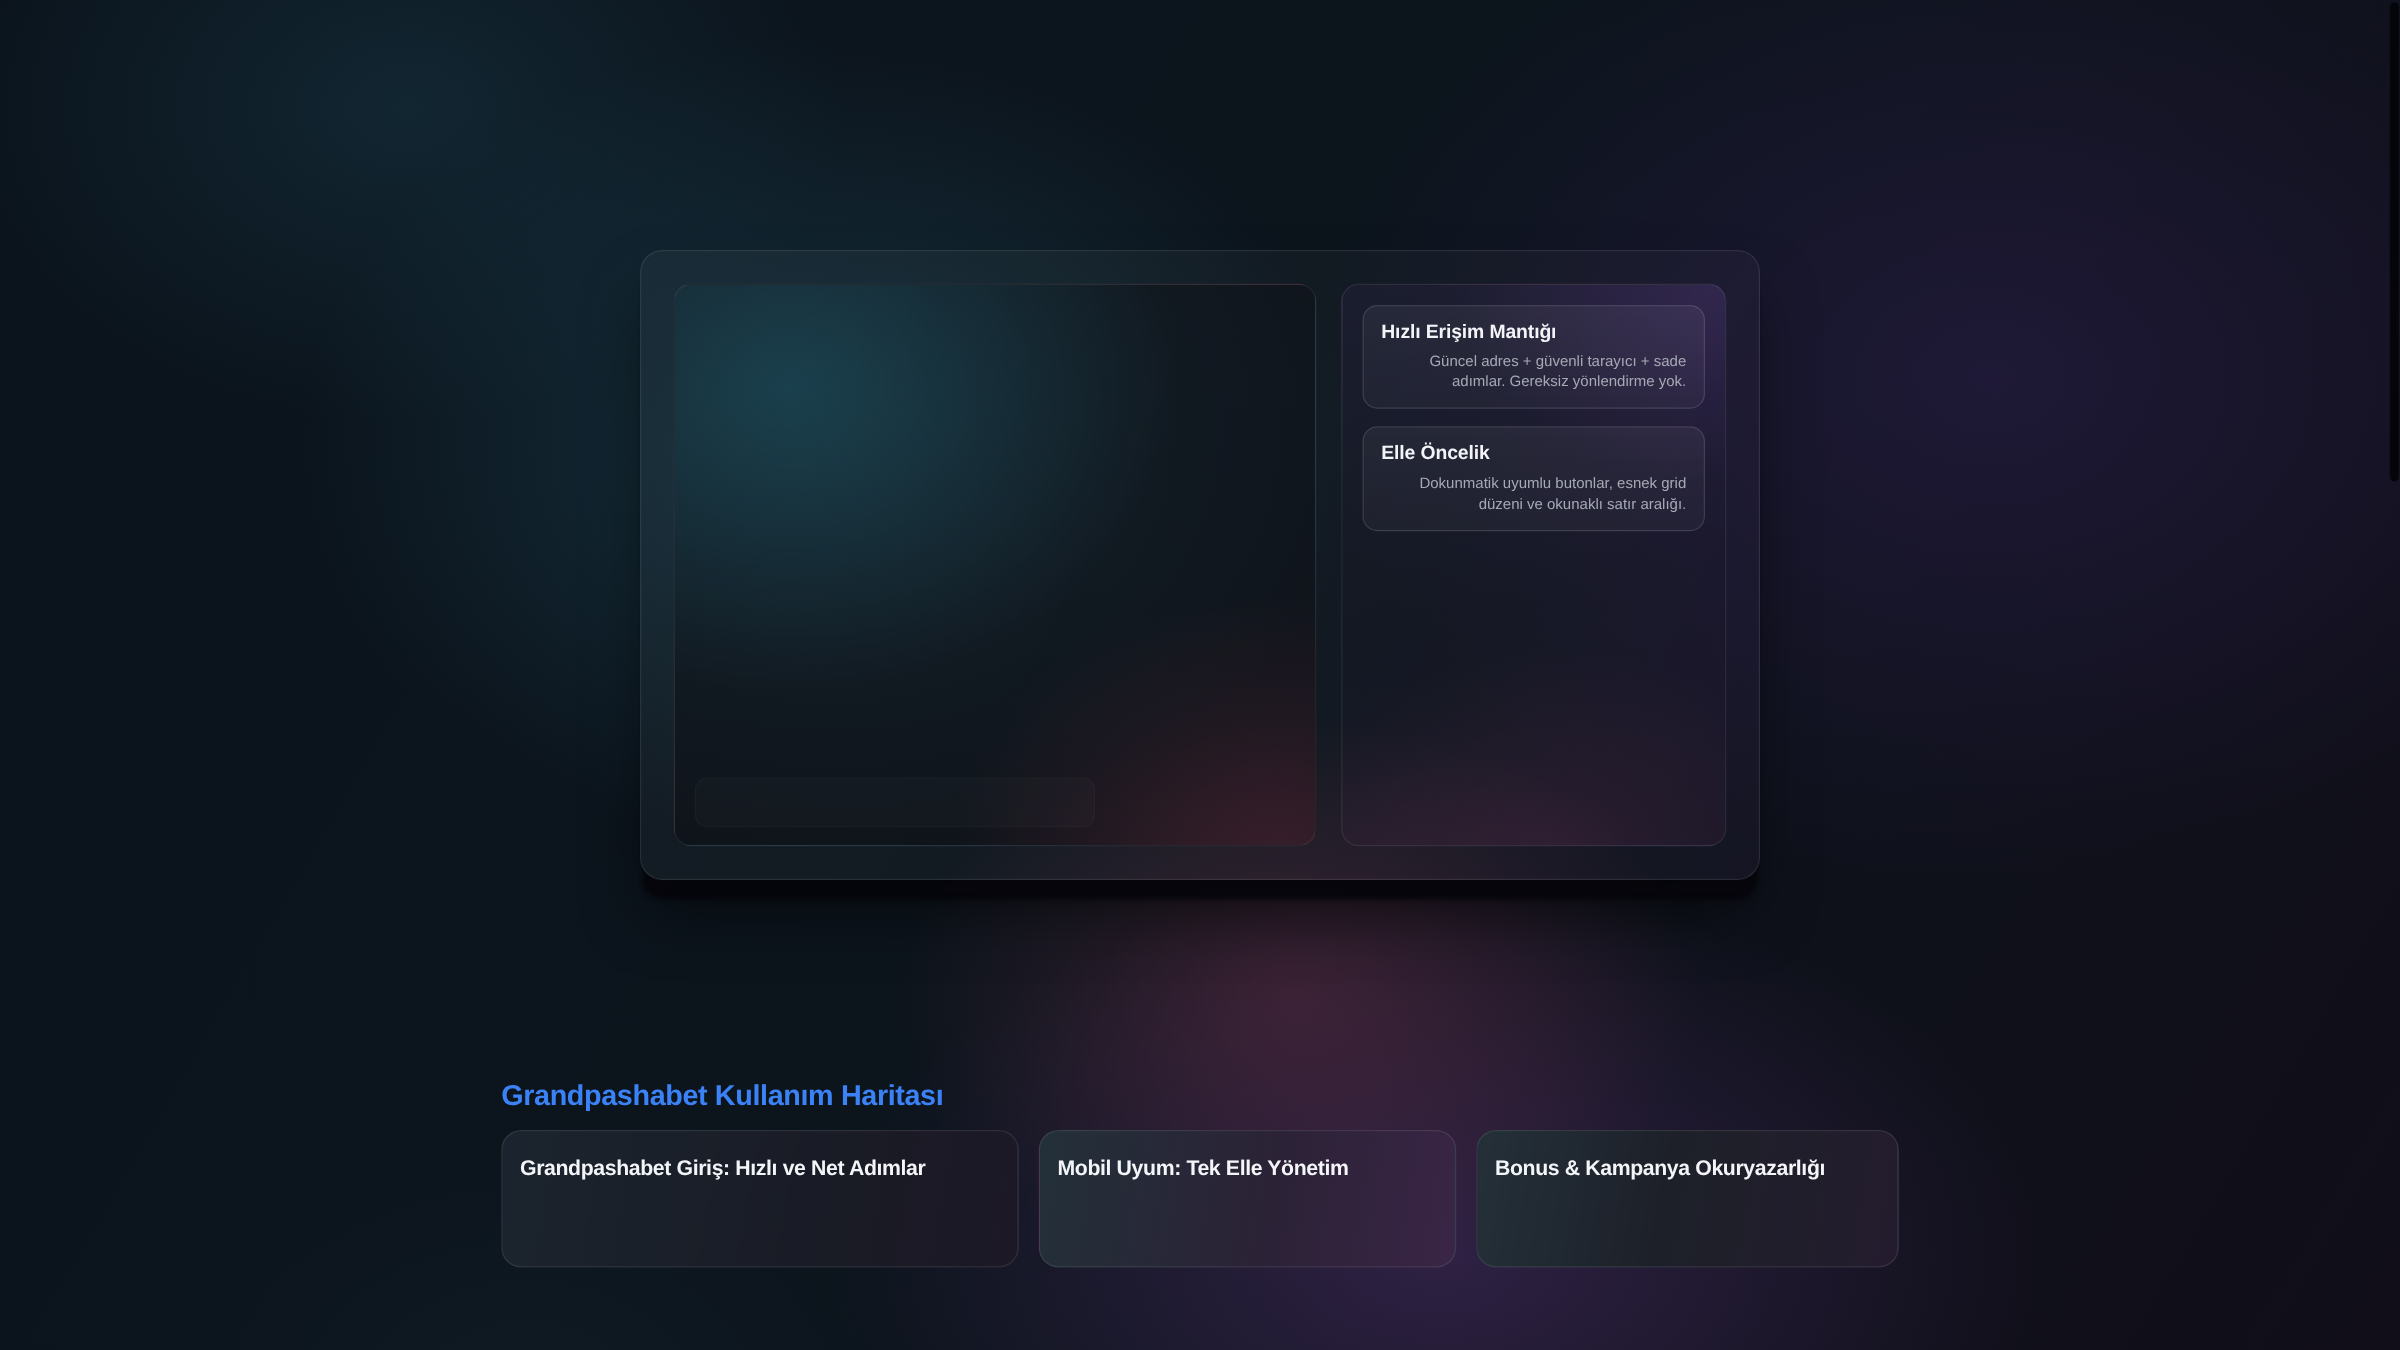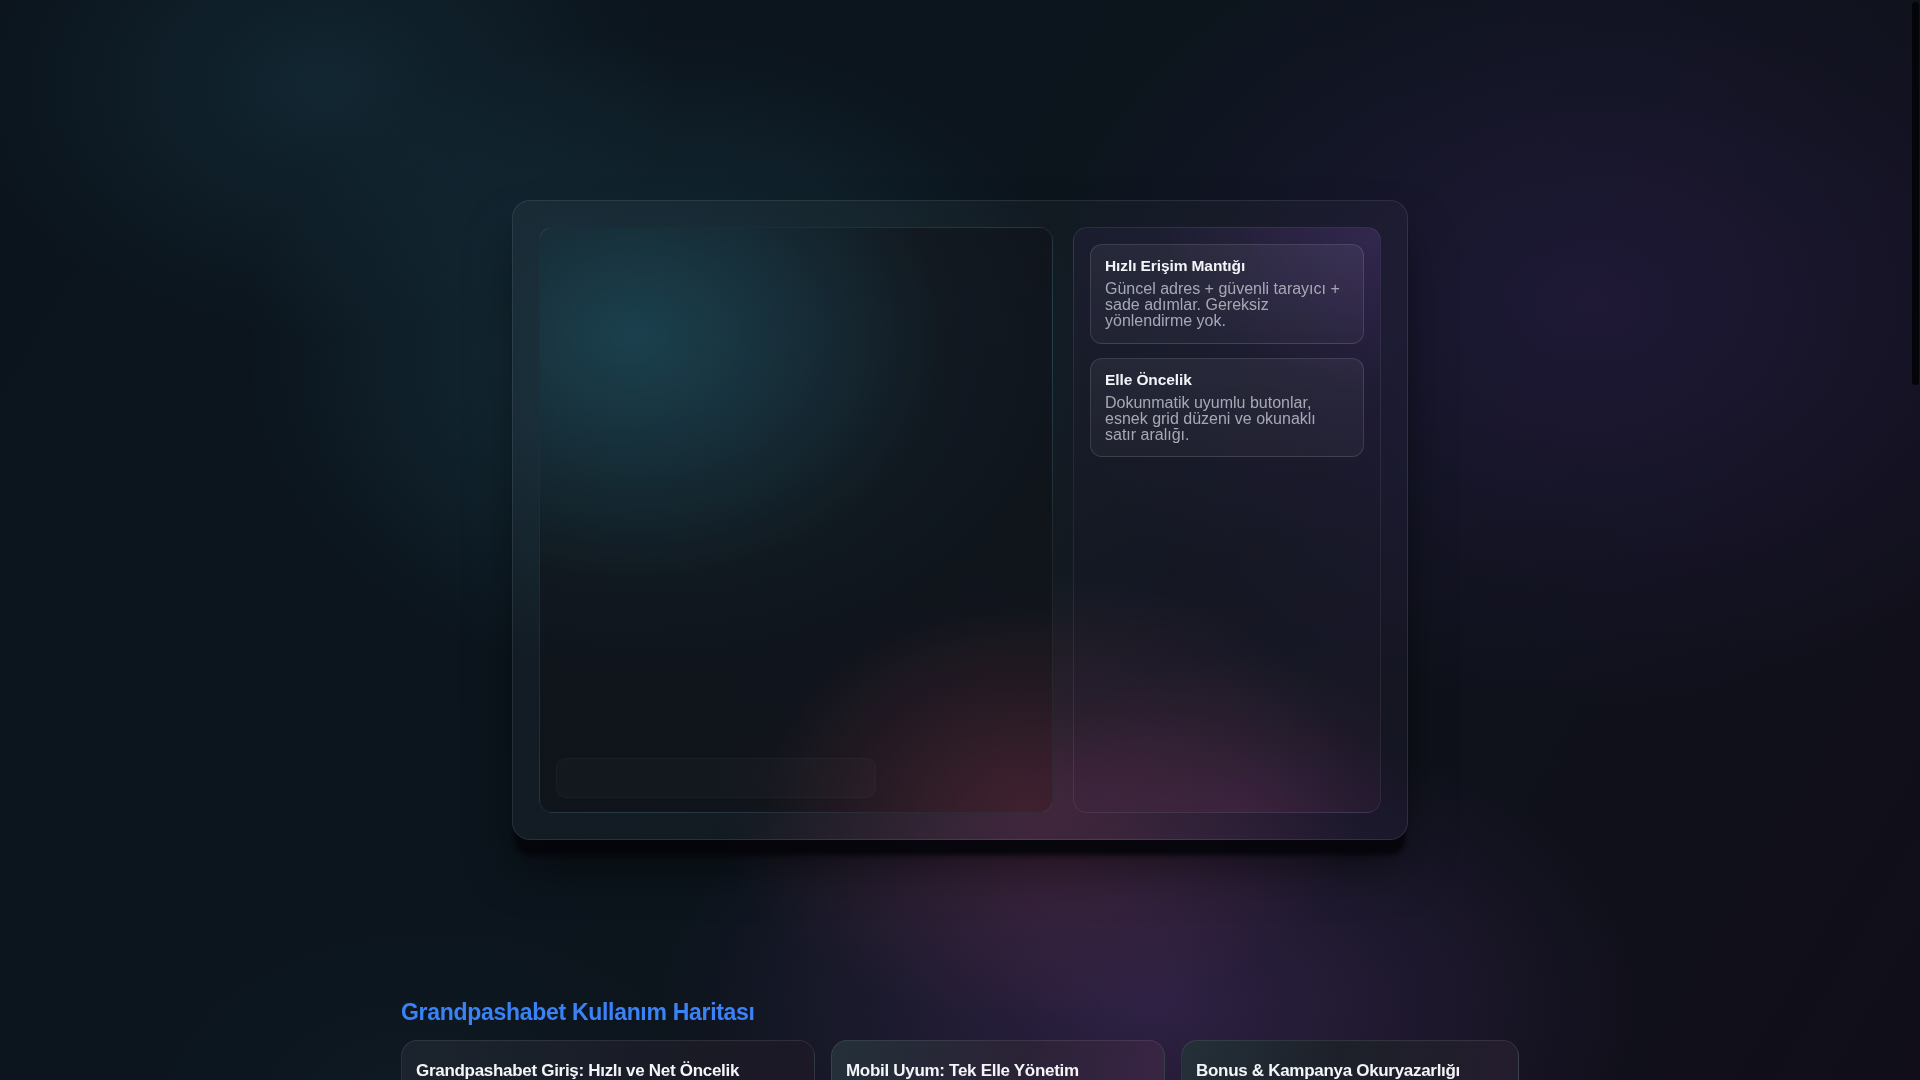--- a/index.html
+++ b/index.html
@@ -12,21 +12,21 @@
       radial-gradient(760px 560px at 83% 28%, rgba(55,35,95,0.40), transparent 72%),
       radial-gradient(460px 320px at 54% 74%, rgba(150,60,90,0.30), transparent 70%),
       radial-gradient(700px 420px at 60% 93%, rgba(105,60,140,0.36), transparent 70%),
       radial-gradient(420px 300px at 22% 104%, rgba(25,50,62,0.22), transparent 70%),
       linear-gradient(120deg, #0b141d 0%, #0c141c 50%, #110e19 100%);
   }
 
   
   .hero-card {
     position: relative;
-    width: 896px; height: 640px;
+    width: 896px; height: 504px;
     margin: 200px auto 0;
     padding: 26px;
     display: flex; gap: 20px;
     border-radius: 18px;
     border: 1px solid rgba(255,255,255,0.09);
     background: linear-gradient(115deg, rgba(255,255,255,0.035) 0%, rgba(255,255,255,0.028) 55%, rgba(130,85,170,0.06) 100%);
     box-shadow: 0 18px 4px -3px rgba(4,5,10,0.88), 0 30px 50px -8px rgba(0,0,0,0.55);
   }
   .preview-panel {
     position: relative;
@@ -61,21 +61,21 @@
     border-radius: 12px;
     border: 1px solid rgba(255,255,255,0.12);
     background: linear-gradient(180deg, rgba(255,255,255,0.055), rgba(255,255,255,0.035));
     padding: 12px 14px 13px;
   }
   .feature-card h3 {
     font-size: 15.5px; font-weight: 700; color: #f2f4f8;
     letter-spacing: -0.1px; margin-bottom: 6px;
   }
   .feature-card p {
-    font-size: 16px; line-height: 16.2px; color: #a6a9b5;
+    font-size: 12px; line-height: 16.2px; color: #a6a9b5; text-align: right;
   }
 
   
   .map-section { width: 1118px; margin: 158px auto 0; }
   .map-section h2 {
     font-size: 23px; font-weight: 700; color: #3b82f6;
     letter-spacing: -0.3px; line-height: 28px;
   }
   .map-cards { display: flex; gap: 16px; margin-top: 14px; }
   .map-card {
@@ -132,21 +132,21 @@
         <h3>Elle Öncelik</h3>
         <p>Dokunmatik uyumlu butonlar, esnek grid düzeni ve okunaklı satır aralığı.</p>
       </article>
     </aside>
   </section>
 
   <section class="map-section">
     <h2>Grandpashabet Kullanım Haritası</h2>
     <div class="map-cards">
       <article class="map-card c1">
-        <h3>Grandpashabet Giriş: Hızlı ve Net Öncelik</h3>
+        <h3>Grandpashabet Giriş: Hızlı ve Net Adımlar</h3>
       </article>
       <article class="map-card c2">
         <h3>Mobil Uyum: Tek Elle Yönetim</h3>
       </article>
       <article class="map-card c3">
         <h3>Bonus &amp; Kampanya Okuryazarlığı</h3>
       </article>
     </div>
   </section>
 

